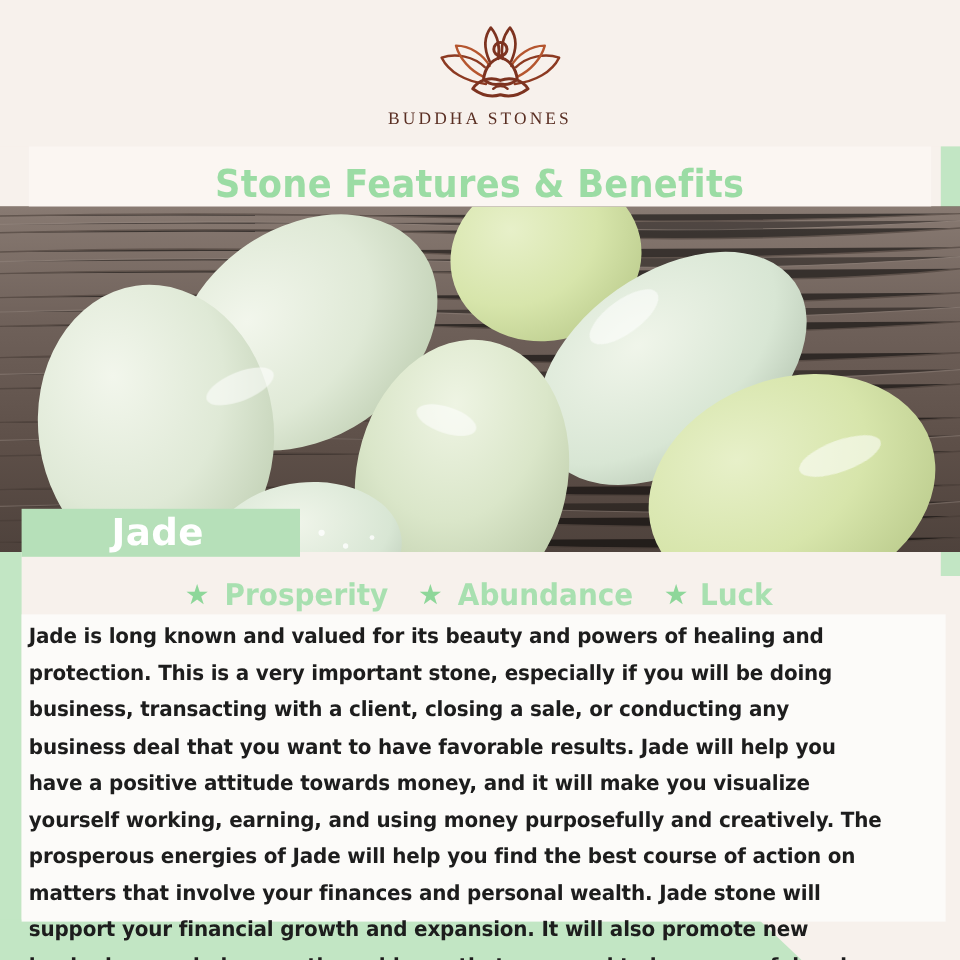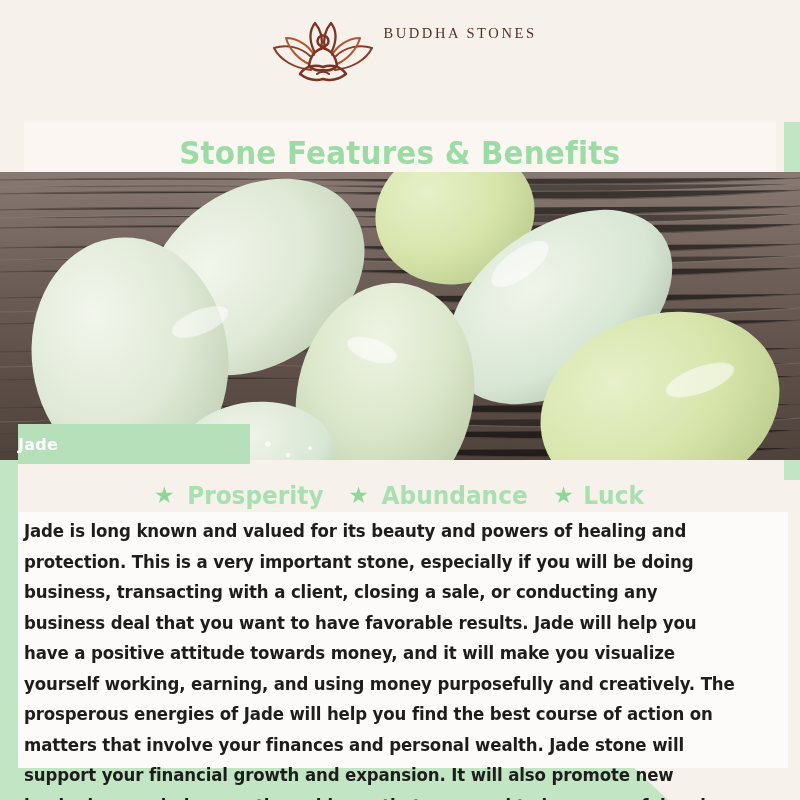--- a/index.html
+++ b/index.html
@@ -68,22 +68,22 @@
   .header::after{
     content:"";
     position:absolute;
     left:0; top:0; width:218px; height:122px;
     background:#f7f1ec;
   }
   .logo-wrap {
     position:relative;
     z-index:4;
     display:flex;
-    flex-direction:row;
-    align-items:flex-start;
+    flex-direction:column;
+    align-items:flex-end;
   }
   .logo-mark { width:120px; height:66px; display:block; }
   .logo-text {
     margin-top:7px;
     font-family:"Liberation Serif", serif;
     font-size:14.5px;
     letter-spacing:2.6px;
     color:#5a2f23;
     font-weight:400;
   }
@@ -124,22 +124,23 @@
   .jade-banner {
     position:absolute;
     top:424px; left:18px;
     width:232px; height:40px;
     background:#b6e0b9;
     z-index:5;
     display:flex;
     align-items:center;
   }
   .jade-label {
+    margin-left:75px;
     font-family:"DejaVu Sans", sans-serif;
-    font-size:16px;
+    font-size:31px;
     font-weight:bold;
     color:#ffffff;
     letter-spacing:0.3px;
   }
 
   
   .benefits {
     position:absolute;
     top:478px; left:0;
     width:800px; height:34px;

